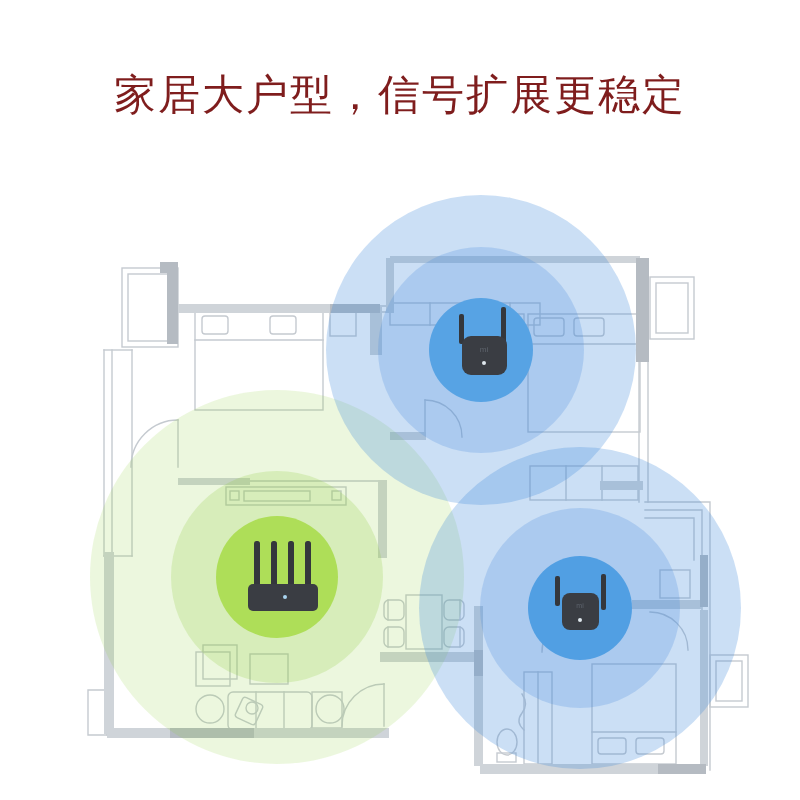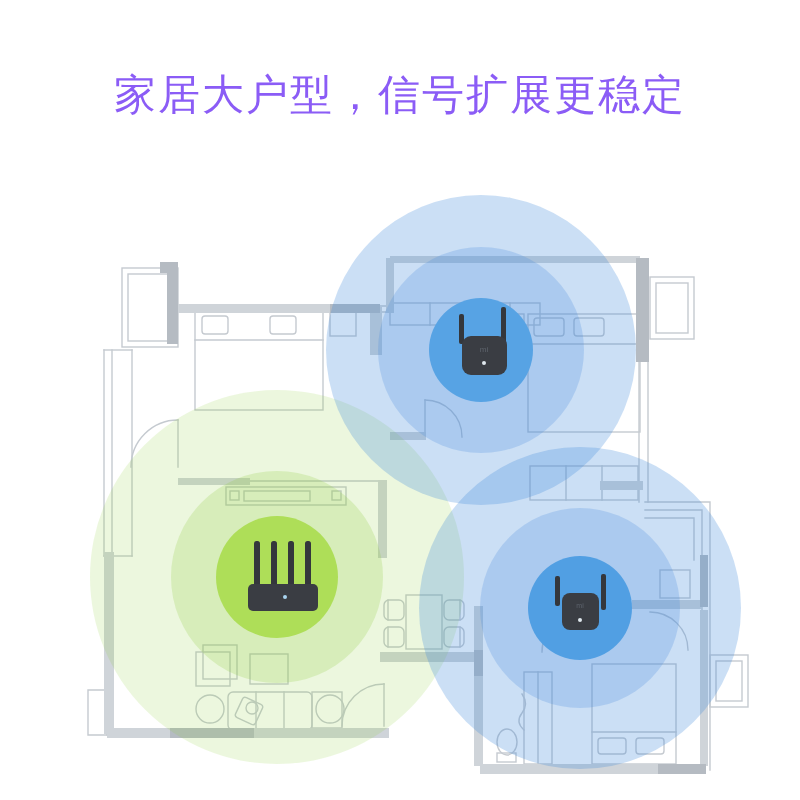--- a/index.html
+++ b/index.html
@@ -1,21 +1,21 @@
 <!DOCTYPE html>
 <html><head>
 <meta charset="utf-8">
 <style>
   html,body{margin:0;padding:0;background:#ffffff;}
   body{width:800px;height:800px;font-family:"Liberation Sans",sans-serif;}
   .stage{position:relative;width:800px;height:800px;overflow:hidden;background:#ffffff;}
   .title{
     position:absolute;top:70px;left:0;width:100%;
     text-align:center;font-size:42px;font-weight:400;
-    letter-spacing:2px;color:#8b5cf6;margin:0;line-height:1.2;
+    letter-spacing:2px;color:#7f1d1d;margin:0;line-height:1.2;
   }
   svg.plan{position:absolute;left:0;top:0;}
 </style>
 </head>
 <body>
 
 <div class="stage">
 
   <h1 class="title">家居大户型，信号扩展更稳定</h1>
 

